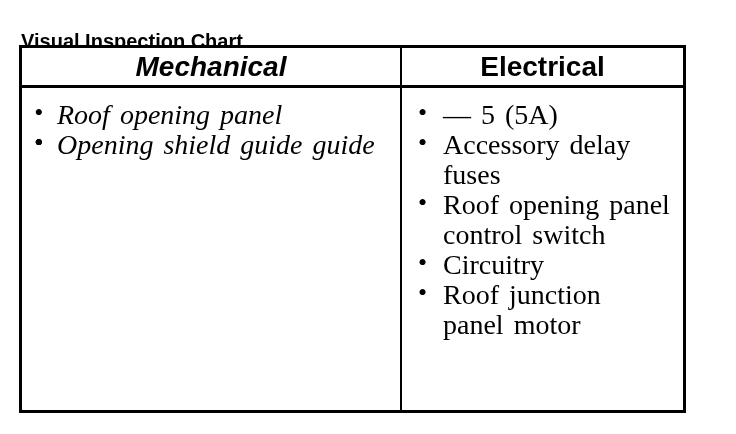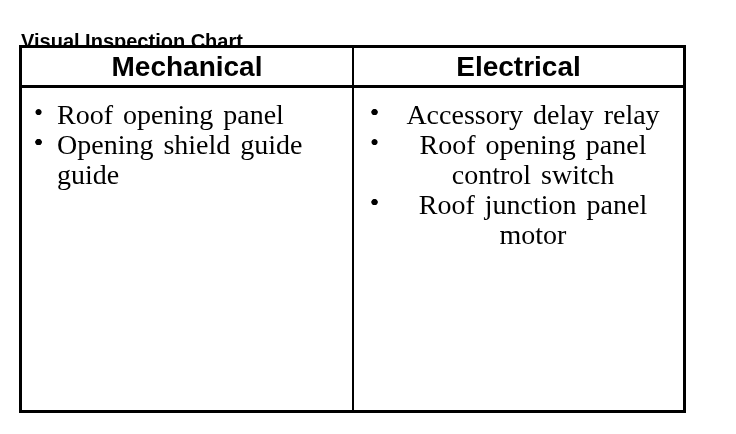--- a/index.html
+++ b/index.html
@@ -45,27 +45,27 @@
     border-bottom: 3px solid #000000;
   }
   .body-row {
     display: flex;
     flex: 1;
   }
   .cell {
     box-sizing: border-box;
   }
   .col-first {
-    width: 332px;
+    width: 380px;
     flex: none;
     border-right: 2px solid #000000;
+    font-style: italic;
   }
   .col-second {
     flex: 1;
-    text-align: center;
   }
   .header-cell {
     display: flex;
     align-items: center;
     justify-content: center;
     font-family: "Liberation Sans", "DejaVu Sans", sans-serif;
     font-weight: bold;
     font-size: 28px;
     line-height: 28px;
   }
@@ -127,31 +127,33 @@
           <span class="bullet">•</span>
           <span>Opening shield guide guide</span>
         </li>
       </ul>
     </div>
 
     <div class="cell col-second body-cell col-electrical">
       <ul class="item-list">
         <li>
           <span class="bullet">•</span>
+          <span class="subitem">— 5 (5A)</span>
         </li>
         <li>
           <span class="bullet">•</span>
-          <span>Accessory delay relay</span>
+          <span>Accessory delay fuses</span>
         </li>
         <li>
           <span class="bullet">•</span>
           <span>Roof opening panel control switch</span>
         </li>
         <li>
           <span class="bullet">•</span>
+          <span>Circuitry</span>
         </li>
         <li>
           <span class="bullet">•</span>
           <span>Roof junction panel motor</span>
         </li>
       </ul>
     </div>
 
   </div>
 </div>

